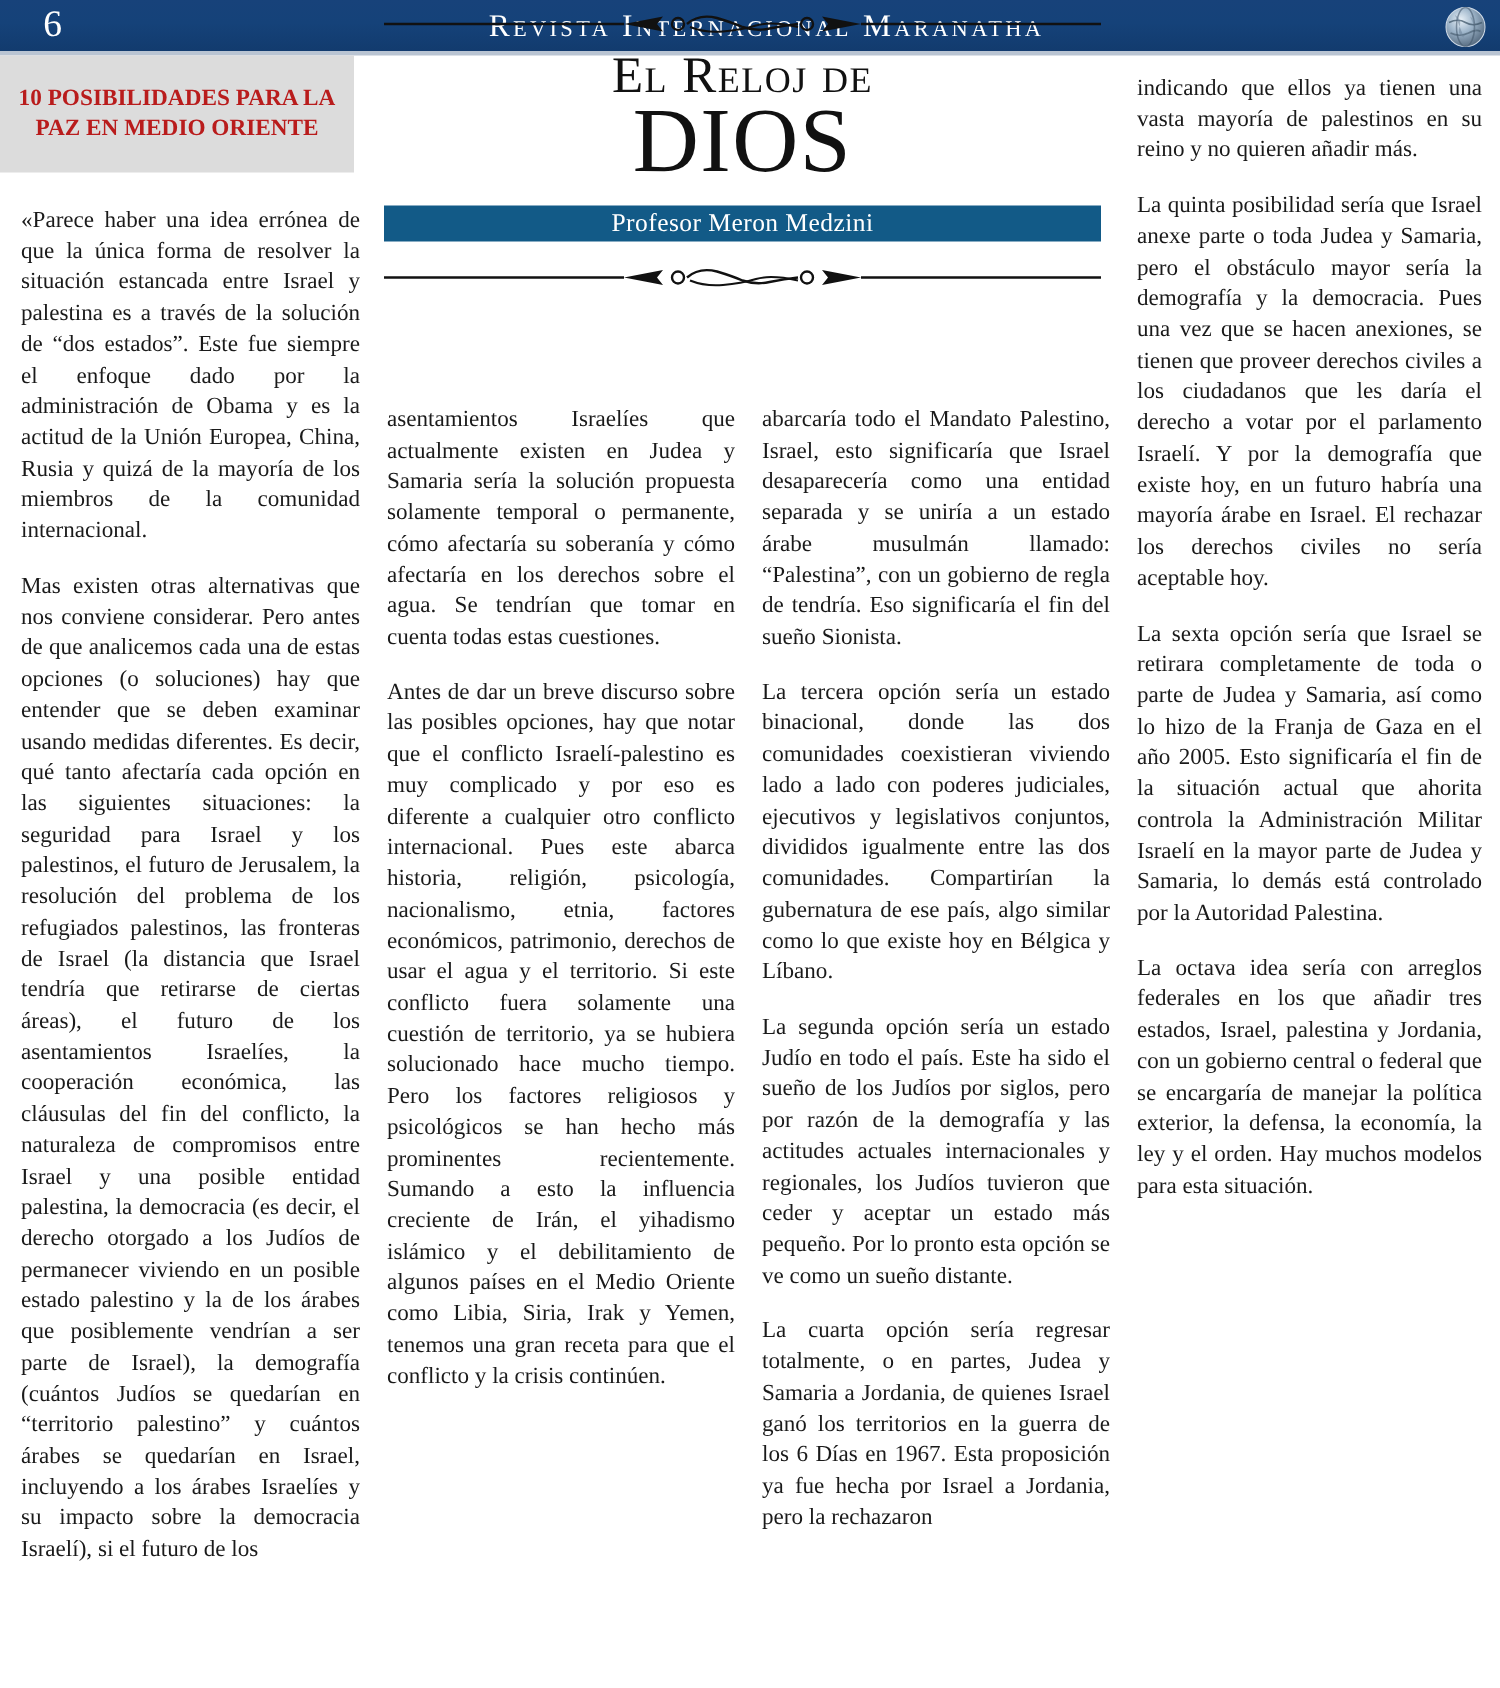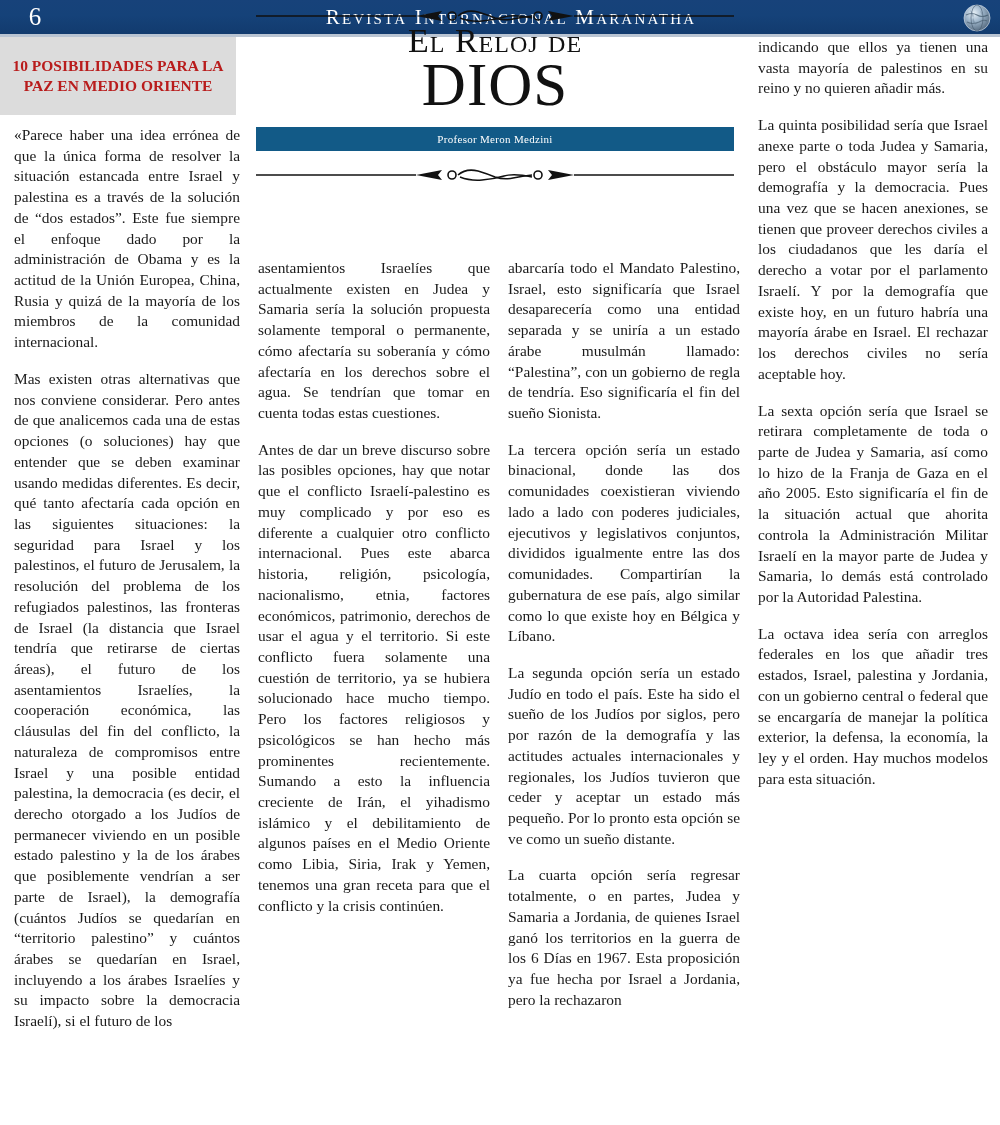--- a/index.html
+++ b/index.html
@@ -72,21 +72,21 @@
     position: absolute;
     top: 0;
     width: 222px;
     font-size: 15.4px;
     line-height: 1.345;
     text-align: justify;
     text-justify: inter-word;
     hyphens: none;
   }
   .col p {
-    margin: 0 0 16px 0;
+    margin: 12px 0 16px 0;
   }
   .col p:last-child { margin-bottom: 0; }
   #col2 { left: 258px; width: 232px; top: 221px; }
   #col3 { left: 508px; width: 232px; top: 221px; }
   #col4 { left: 758px; width: 230px; top: 0px; }
 
   
   .kicker-box {
     position: absolute;
     top: 0; left: 0;
@@ -122,21 +122,21 @@
   }
   .orn-rule {
     position: relative;
     height: 16px;
     width: 100%;
   }
   .orn-rule svg { display: block; width: 100%; height: 16px; }
 
   .title-main {
     text-align: center;
-    margin-top: 0;
+    margin-top: 10px;
   }
   .title-line1 {
     font-size: 34px;
     font-variant: small-caps;
     letter-spacing: 1px;
     line-height: 1;
     color: #111;
     font-family: "Liberation Serif", serif;
   }
   .title-line2 {
@@ -150,21 +150,21 @@
   .byline-bar {
     margin-top: 12px;
     height: 24px;
     background: #125a87;
     display: flex;
     align-items: center;
     justify-content: center;
   }
   .byline-text {
     color: #ffffff;
-    font-size: 11px;
+    font-size: 17px;
     letter-spacing: 0.3px;
     font-family: "Liberation Serif", serif;
   }
   .bottom-orn { margin-top: 16px; }
 </style>
 </head>
 <body>
 
 <div class="masthead">
   <div class="page-number">6</div>

